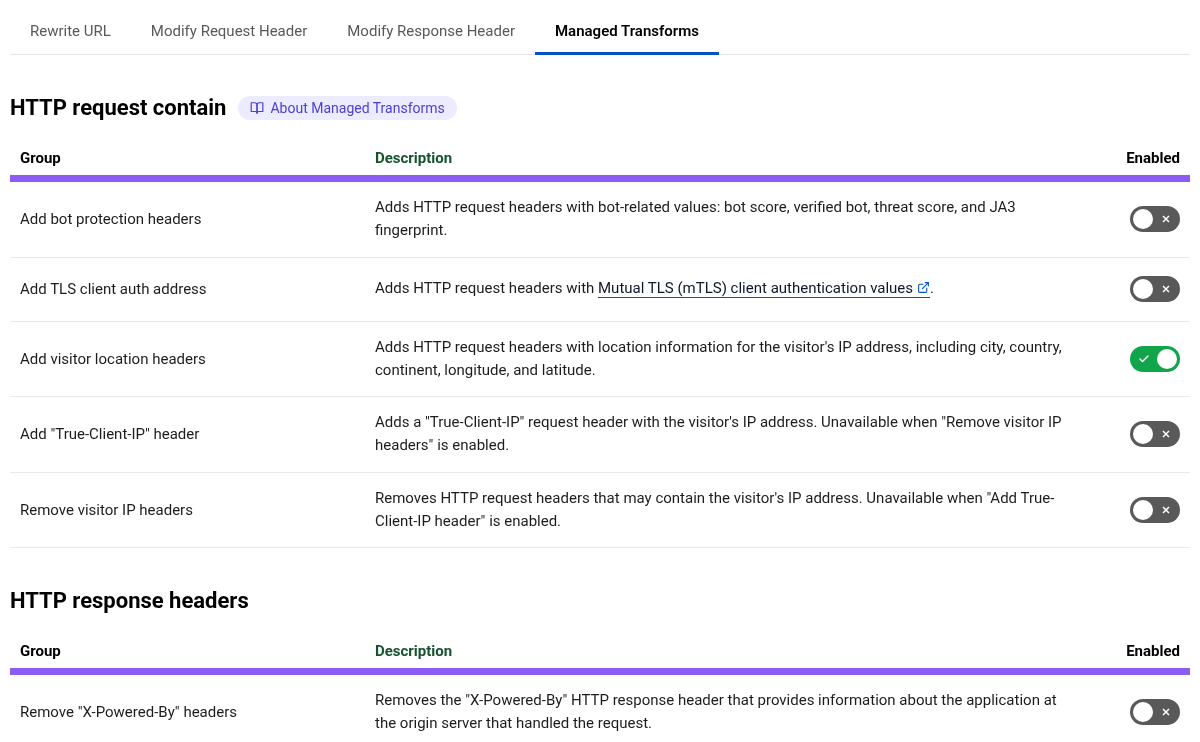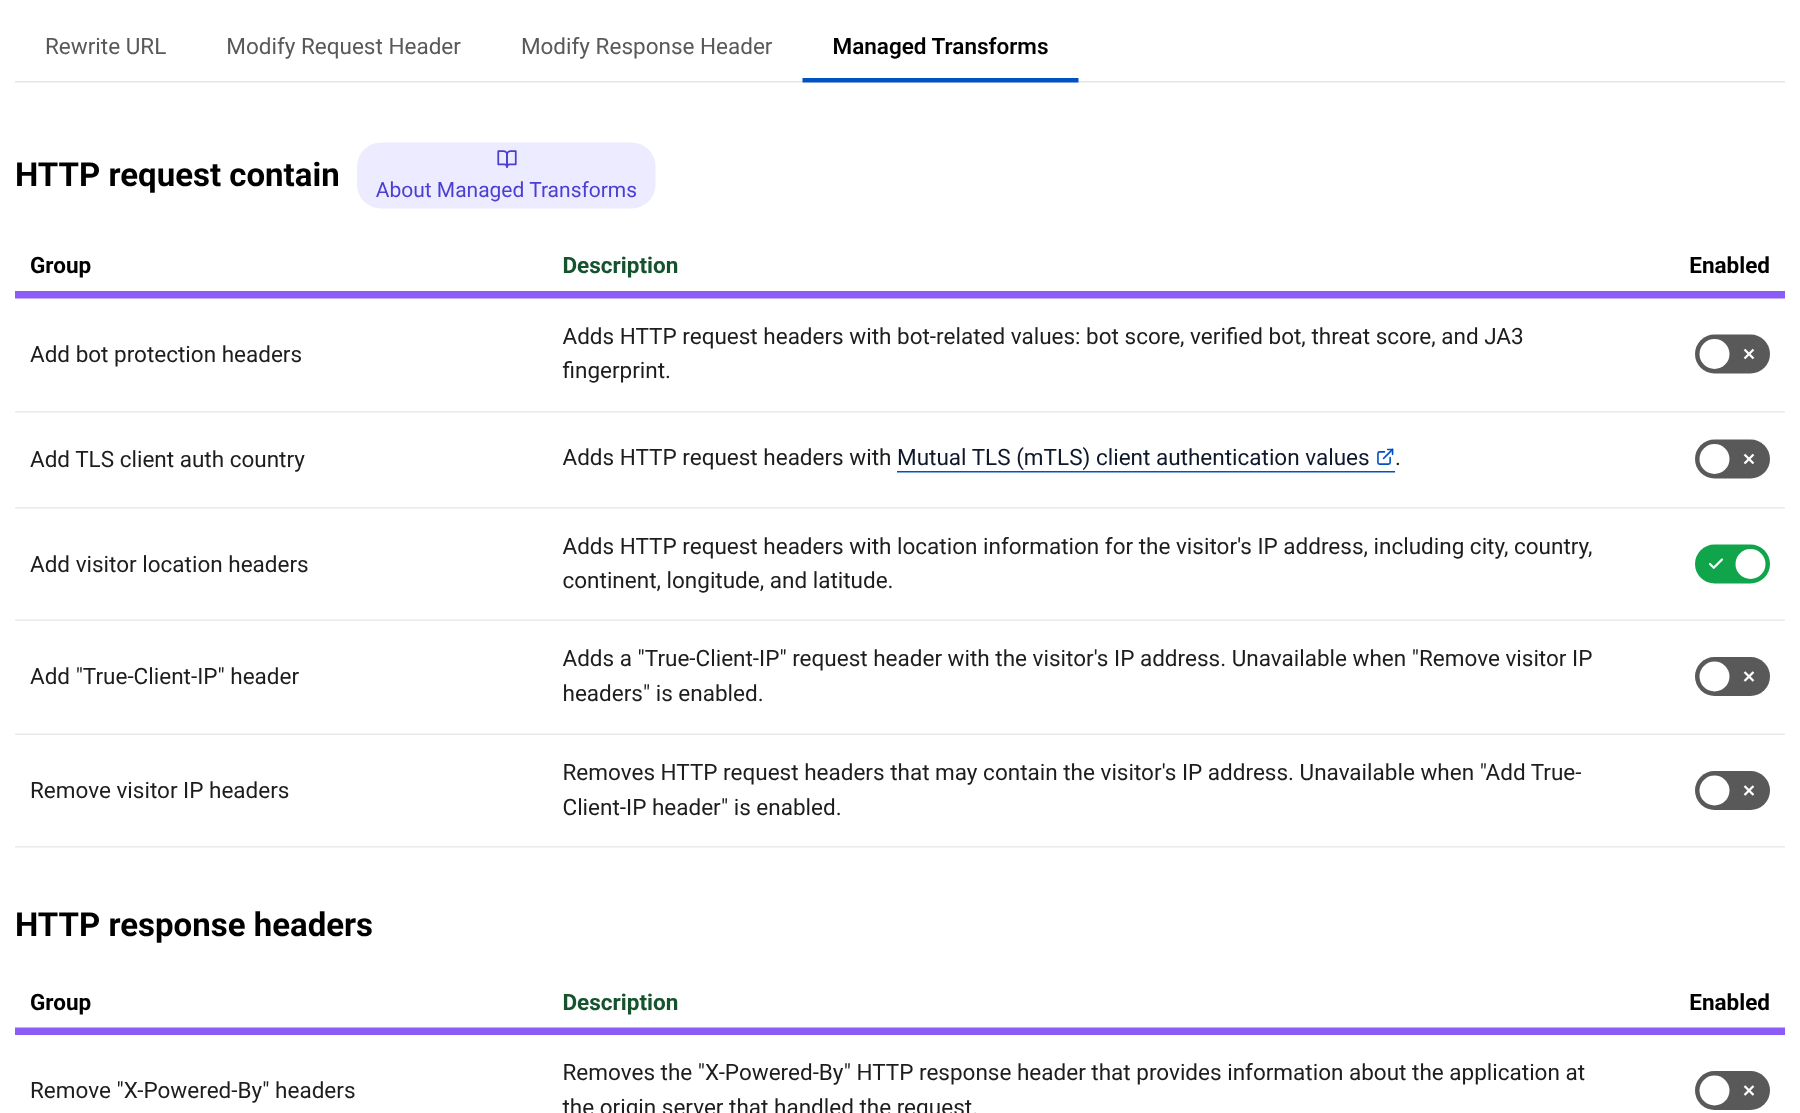--- a/index.html
+++ b/index.html
@@ -52,32 +52,31 @@
     .about-pill {
       display: inline-flex;
       align-items: center;
       gap: 6px;
       background: #ecebff;
       color: #4b3fd1;
       font-size: 14px;
       padding: 4px 12px;
       border-radius: 16px;
       cursor: pointer;
-      flex-direction: column;
     }
     .about-pill .book-icon {
       display: inline-flex;
     }
     
     .table {
       width: 100%;
     }
     .thead {
       display: flex;
-      border-bottom: 5px solid #8b5cf6;
+      border-bottom: 7px solid #8b5cf6;
       padding: 8px 10px;
       margin-top: 21px;
     }
     .col-group {
       width: 355px;
       flex-shrink: 0;
       font-size: 15px;
       font-weight: 700;
       color: #000;
     }
@@ -224,21 +223,21 @@
             <svg width="12" height="12" viewBox="0 0 24 24" fill="none" stroke="currentColor" stroke-width="3">
                 <line x1="18" y1="6" x2="6" y2="18"></line>
                 <line x1="6" y1="6" x2="18" y2="18"></line>
               </svg>
           </span>
         </div>
       </div>
     </div>
 
     <div class="row">
-      <div class="cell-group">Add TLS client auth country</div>
+      <div class="cell-group">Add TLS client auth address</div>
       <div class="cell-desc">
         <span>Adds HTTP request headers with </span><a class="inline-link"><span>Mutual TLS (mTLS) client authentication values</span><span class="ext-icon">
               <svg width="13" height="13" viewBox="0 0 24 24" fill="none" stroke="currentColor" stroke-width="2" stroke-linecap="round" stroke-linejoin="round">
                 <path d="M18 13v6a2 2 0 0 1-2 2H5a2 2 0 0 1-2-2V8a2 2 0 0 1 2-2h6"></path>
                 <polyline points="15 3 21 3 21 9"></polyline>
                 <line x1="10" y1="14" x2="21" y2="3"></line>
               </svg>
             </span></a><span>.</span>
       </div>
       <div class="cell-enabled">

